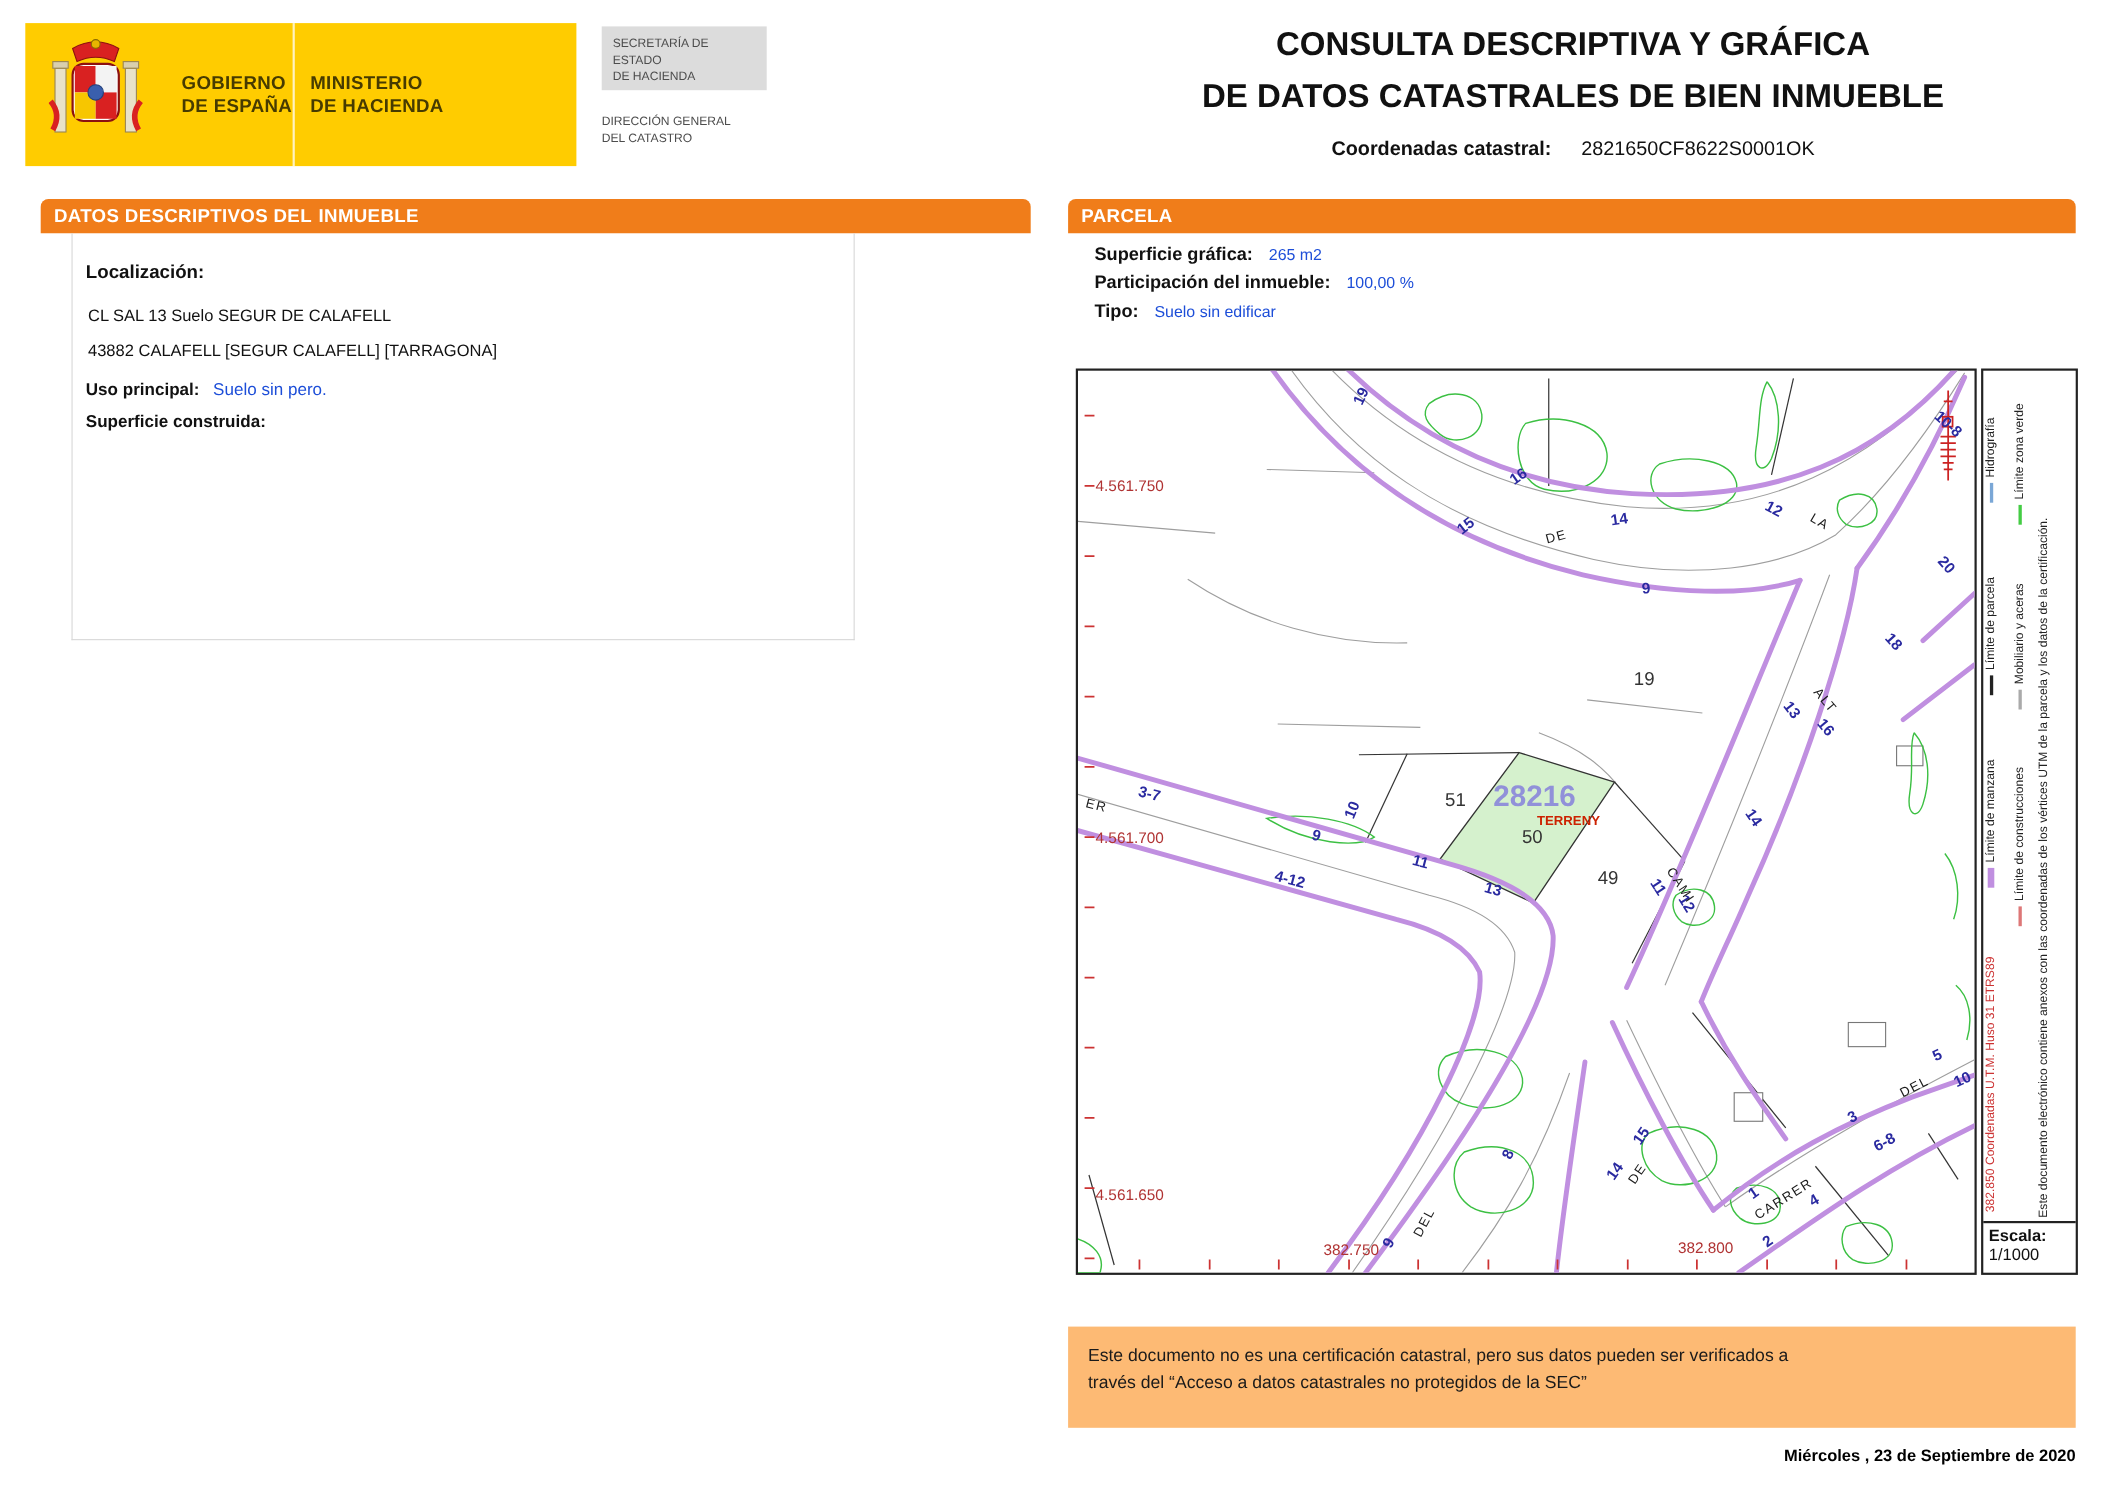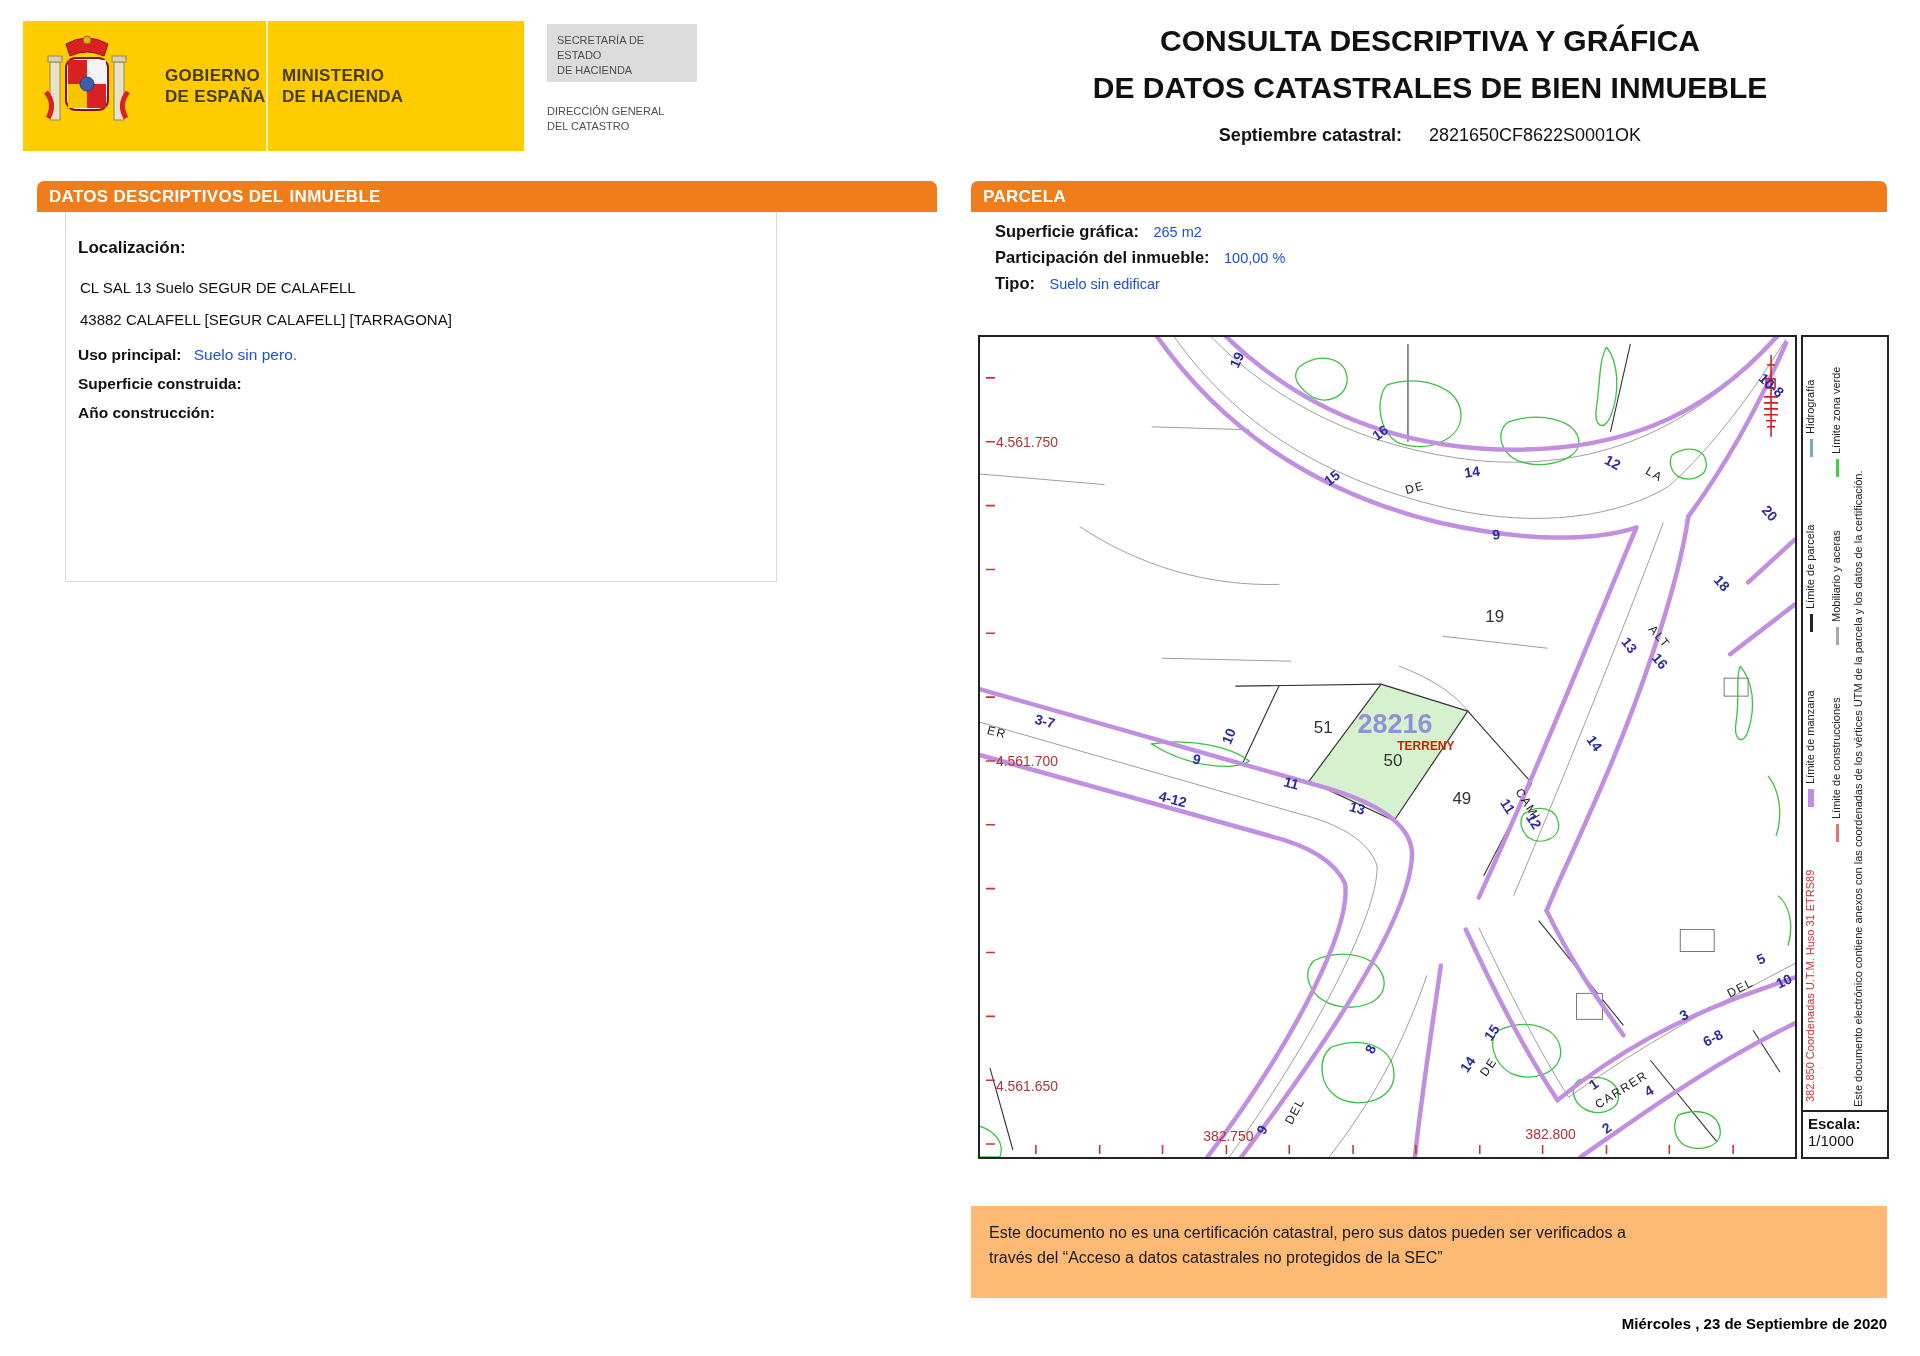--- a/index.html
+++ b/index.html
@@ -108,44 +108,41 @@
 <div class="abs dir-box">
   <div style="white-space:pre-line">DIRECCIÓN GENERAL
 DEL CATASTRO</div>
 </div>
 
 <div class="abs doc-title">
   <div class="l1">CONSULTA DESCRIPTIVA Y GRÁFICA</div>
   <div class="l2">DE DATOS CATASTRALES DE BIEN INMUEBLE</div>
 </div>
 <div class="abs ref-line">
-  <span class="lab">Septiembre catastral:</span>
+  <span class="lab">Coordenadas catastral:</span>
   <span class="val">2821650CF8622S0001OK</span>
 </div>
 
 <div class="abs bar bar-left">
   <span>DATOS DESCRIPTIVOS DEL</span>
   <span class="xtra">INMUEBLE</span>
 </div>
 
 <div class="abs panel-left">
   <div class="lbl-b">Localización:</div>
   <div class="addr">
     <div>CL SAL 13 Suelo SEGUR DE CALAFELL</div>
     <div>43882 CALAFELL [SEGUR CALAFELL] [TARRAGONA]</div>
   </div>
   <div class="kv">
     <span class="k">Uso principal:</span>
     <span class="v">Suelo sin pero.</span>
   </div>
   <div class="kv">
     <span class="k">Superficie construida:</span>
-  </div>
-  <div class="kv">
-    <span class="k">Año construcción:</span>
   </div>
 </div>
 
 <div class="abs bar bar-right">
   <span>PARCELA</span>
 </div>
 
 <div class="abs parcela-rows">
   <div class="kv">
     <span class="k">Superficie gráfica:</span>

